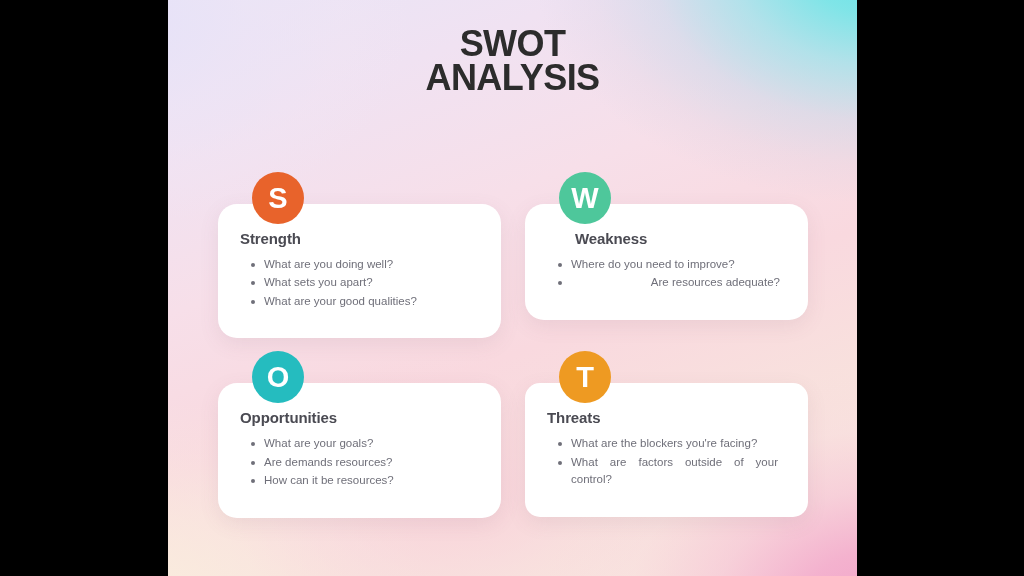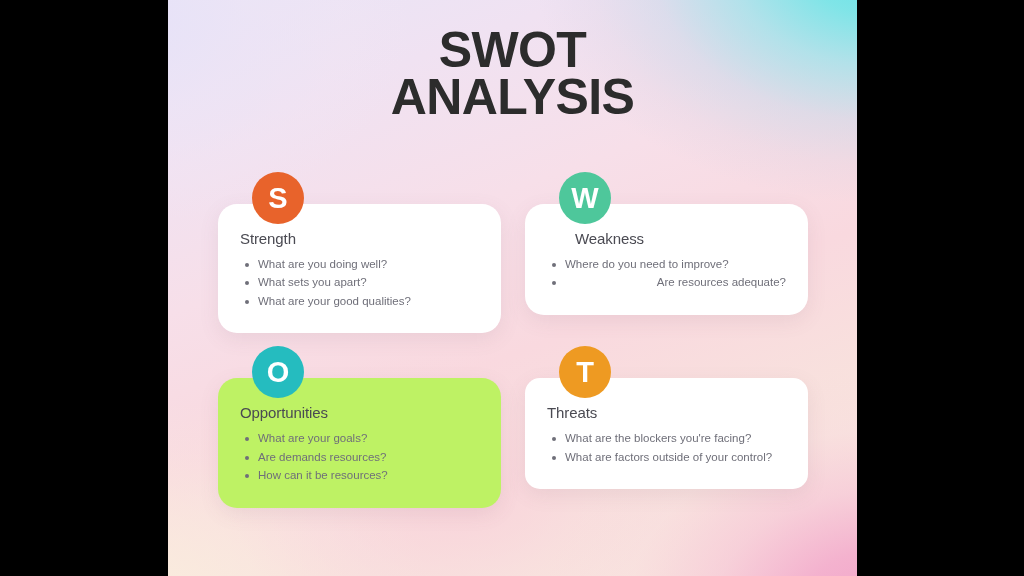--- a/index.html
+++ b/index.html
@@ -97,21 +97,21 @@
   
   #title {
     position: absolute;
     left: 0;
     top: 27px;
     width: 689px;
     text-align: center;
     color: #2c2c2c;
     font-family: "Liberation Sans", sans-serif;
     font-weight: 700;
-    font-size: 50px;
+    font-size: 36px;
     line-height: 0.94;
     letter-spacing: -0.6px;
     z-index: 3;
   }
   #title .tline { display: block; }
 
   
   #grid {
     position: absolute;
     left: 50px;
@@ -157,29 +157,29 @@
     font-family: "Liberation Sans", sans-serif;
     font-weight: 700;
     font-size: 29px;
     line-height: 1;
     z-index: 4;
   }
 
   .card-title {
     color: #4a4a52;
     font-family: "Liberation Sans", sans-serif;
-    font-weight: 400;
+    font-weight: 700;
     font-size: 15px;
     letter-spacing: -0.1px;
     margin-bottom: 9px;
   }
 
   .bullets {
     list-style: none;
-    margin: 0;
+    margin: 6px;
     padding: 0;
   }
   .bullets li {
     position: relative;
     color: #6f6f79;
     font-family: "Liberation Sans", sans-serif;
     font-size: 11.5px;
     line-height: 1.52;
     padding-left: 18px;
     margin-bottom: 1px;
@@ -253,21 +253,21 @@
         </div>
 
       </div>
 
       <div class="grid-row">
 
         <div class="cell tall">
           <div class="badge" style="background: rgb(37, 188, 191);">
             <span>O</span>
           </div>
-          <div class="card" style="background: #bef264;">
+          <div class="card" style="background: #ffffff;">
             <div class="card-title" style="color: rgb(74, 74, 82);">Opportunities</div>
             <ul class="bullets">
               <li style="color: rgb(111, 111, 121);">What are your goals?</li>
               <li style="color: rgb(111, 111, 121);">Are demands resources?</li>
               <li style="color: rgb(111, 111, 121);">How can it be resources?</li>
             </ul>
           </div>
         </div>
 
         <div class="cell tall">

